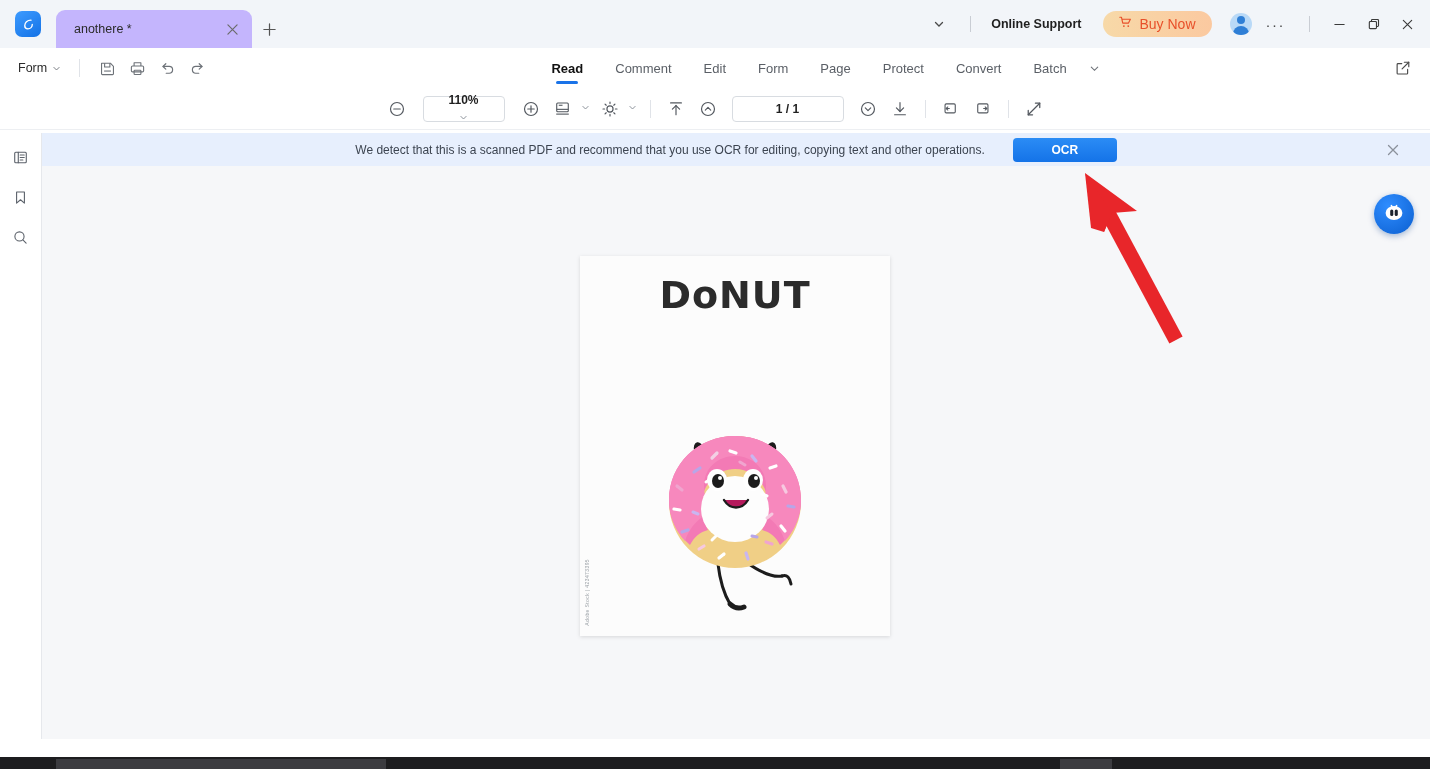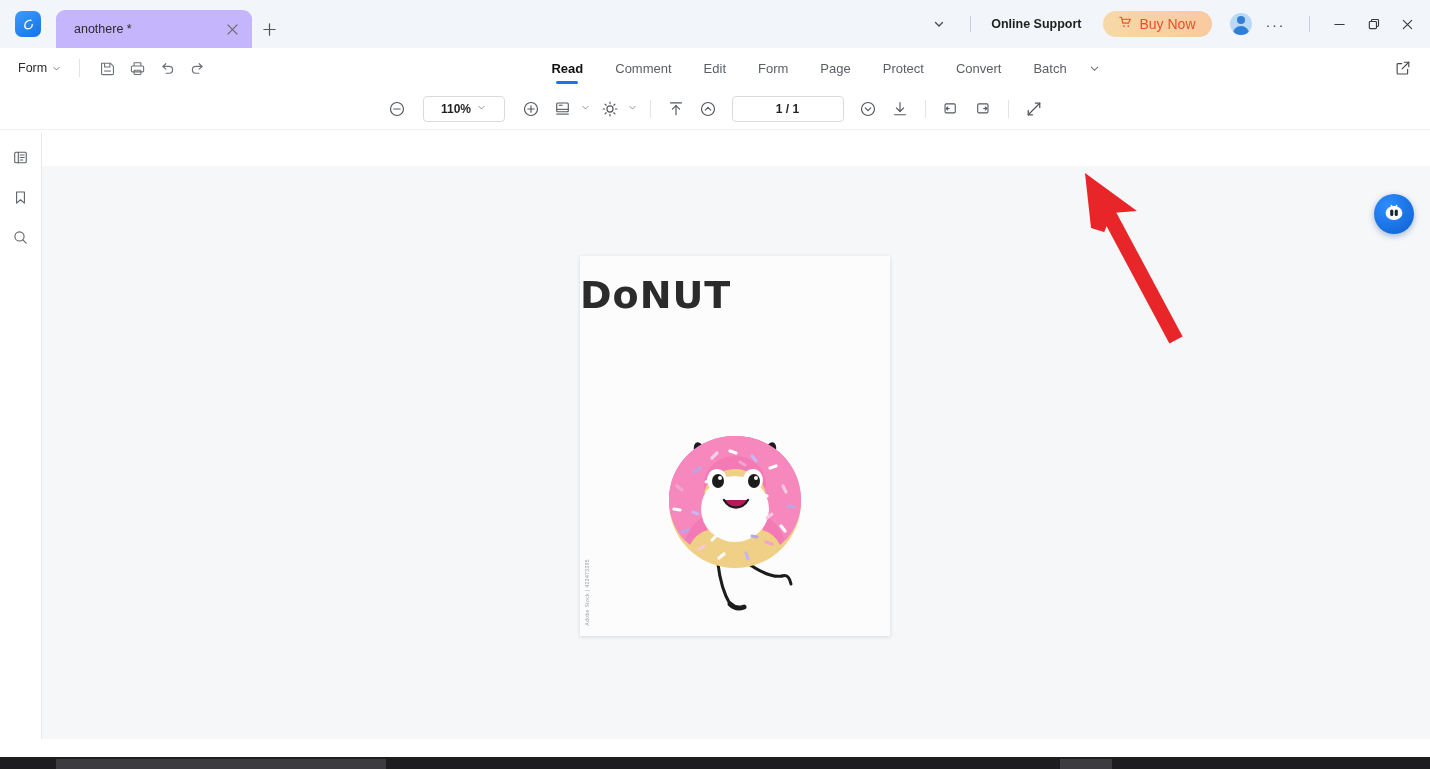--- a/index.html
+++ b/index.html
@@ -82,21 +82,21 @@
   
   .toolbar {
     height: 42px; width:100%; background:#fff;
     display:flex; align-items:center; justify-content:center; gap:0px;
     border-bottom: 1px solid #edeff2;
   }
   .tbtn { width:32px; height:32px; display:flex; align-items:center; justify-content:center; color:#53585f; }
   .zoom-box {
     width: 82px; height: 26px; border:1px solid #d8dce1; border-radius:4px;
     display:flex; align-items:center; justify-content:center; gap:6px;
-    font-size:12px; font-weight:700; color:#1f1f1f; margin: 0 10px;
+    font-size:12px; font-weight:700; color:#1f1f1f; margin: 0 10px; flex-direction: column;
   }
   .zoom-chev { color:#8a9099; font-size:9px; }
   .page-box {
     width: 112px; height: 26px; border:1px solid #d8dce1; border-radius:4px;
     display:flex; align-items:center; justify-content:center;
     font-size:12px; font-weight:700; color:#1f1f1f; margin: 0 8px;
   }
   .tsep { width:1px; height:18px; background:#e0e3e8; margin: 0 9px; }
   .tchev { font-size:9px; color:#8a9099; margin-left:2px; margin-right:4px;}
 
@@ -128,21 +128,21 @@
   
   .viewer {
     position:absolute; left:42px; top:166px; right:0; bottom:30px;
     background:#f6f7f9; overflow:hidden;
   }
   .page-sheet {
     position:absolute; left:538px; top:90px; width:310px; height:380px;
     background:#fcfcfc; box-shadow:0 1px 4px rgba(0,0,0,.13);
   }
   .doc-title {
-    position:absolute; left:0; right:0; top:20px; 
+    position:absolute; left:0; right:0; top:20px; text-align:center;
     font-family:"DejaVu Sans", sans-serif; color:#2b2b2b;
     font-weight:700; line-height:1.0; letter-spacing:1px;
   }
   .doc-l1 { font-size:38px; }
   .doc-l2 { font-size:38px; margin-top:6px; }
   .credit {
     position:absolute; left:4px; bottom:10px;
     writing-mode: vertical-rl; transform: rotate(180deg);
     font-size:5px; color:#9aa0a6; letter-spacing:.4px; white-space:nowrap;
   }
@@ -439,20 +439,31 @@
     <div class="rail-btn">
       <span>
         <svg width="17" height="17" viewBox="0 0 20 20" fill="none" stroke="currentColor" stroke-width="1.3" stroke-linecap="round">
           <circle cx="8.8" cy="8.8" r="5.4"></circle>
             <path d="M12.8 12.8 L16.6 16.6"></path>
         </svg>
       </span>
     </div>
   </div>
 
+  <div class="banner">
+    <span class="banner-text">We detect that this is a scanned PDF and recommend that you use OCR for editing, copying text and other operations.</span>
+    <div class="ocr-btn">
+      <span>OCR</span>
+    </div>
+    <div class="banner-close">
+      <svg width="12" height="12" viewBox="0 0 12 12" stroke="currentColor" stroke-width="1.3" stroke-linecap="round">
+          <path d="M1.5 1.5 L10.5 10.5 M10.5 1.5 L1.5 10.5"></path>
+        </svg>
+    </div>
+  </div>
 
   <div class="viewer">
 
     <div class="page-sheet">
       <div class="doc-title">
         <div class="doc-l1">DoNUT</div>
       </div>
 
       <div class="donut-wrap">
         <svg width="230" height="215" viewBox="0 0 230 215">

